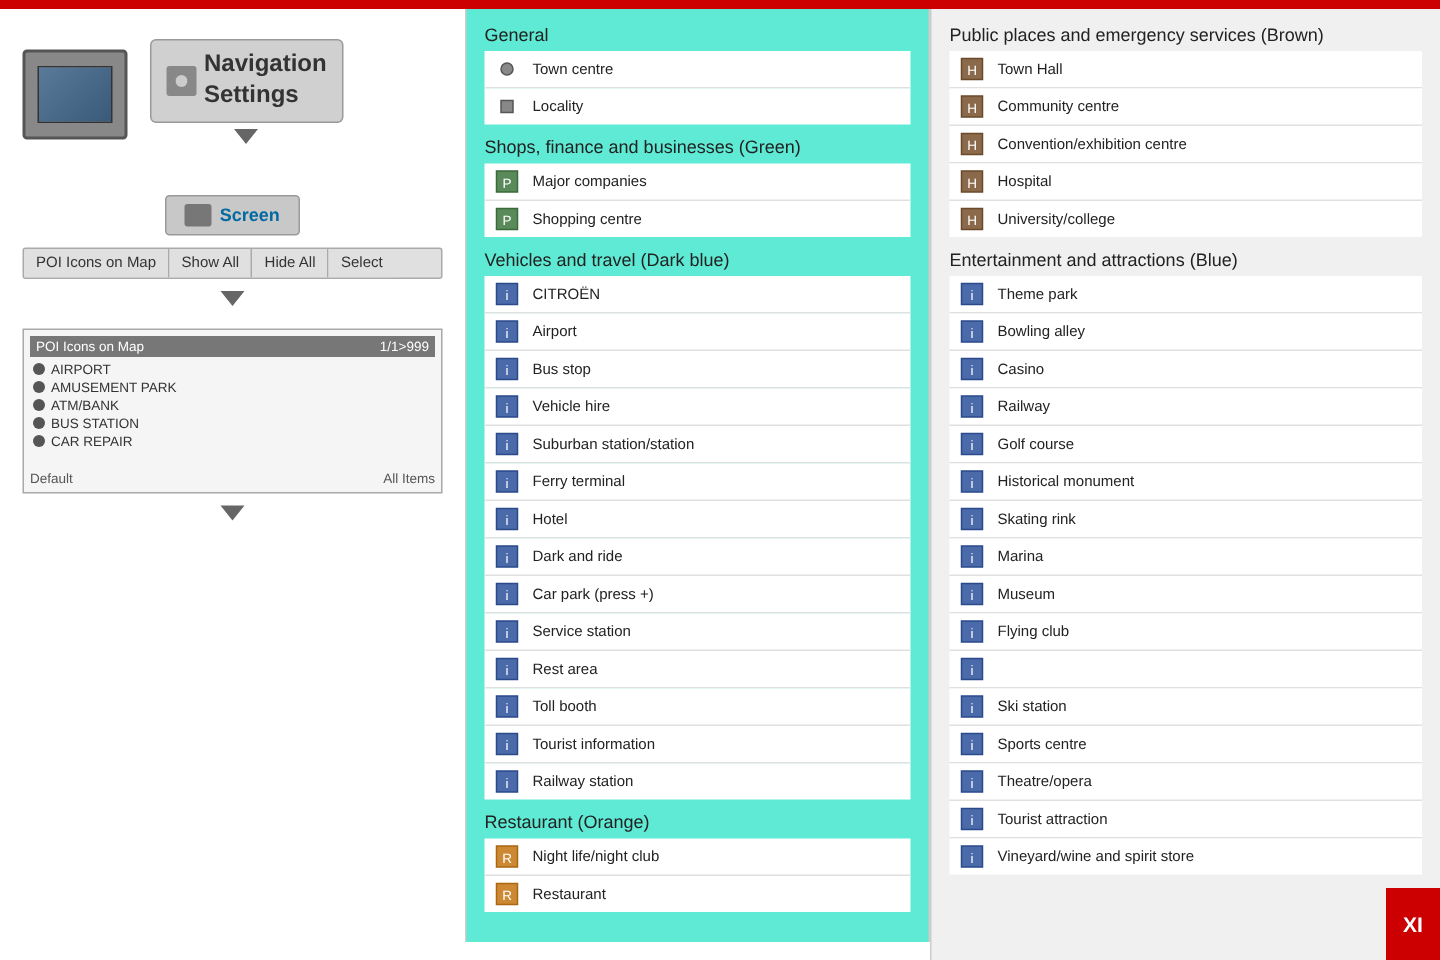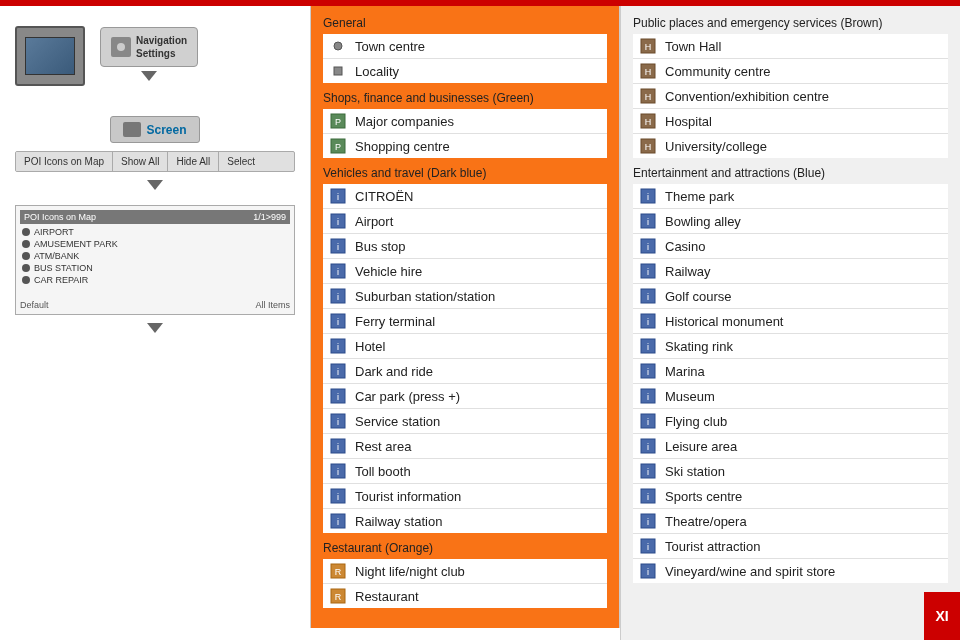--- a/index.html
+++ b/index.html
@@ -190,21 +190,21 @@
       color: #555;
     }
 
     
     .mid-column {
       position: absolute;
       top: 6px;
       left: 310px;
       width: 310px;
       bottom: 12px;
-      background: #f97316;
+      background: #5eead4;
       border-left: 1px solid #ccc;
       border-right: 1px solid #ccc;
       padding: 10px 12px;
       overflow-y: auto;
     }
 
     
     .right-column {
       position: absolute;
       top: 6px;
@@ -233,21 +233,21 @@
       background: #ffffff;
       border-bottom: 1px solid #e0e0e0;
       padding: 3px 6px;
       min-height: 22px;
       gap: 8px;
     }
 
     .poi-item:last-child { border-bottom: none; }
 
     .poi-label {
-      font-size: 13px;
+      font-size: 10px;
       color: #222;
       flex: 1;
     }
 
     .section-group {
       margin-bottom: 6px;
     }
 
     
     .xi-badge {
@@ -281,21 +281,21 @@
       </div>
     </div>
     <div style="display:flex; flex-direction:column; align-items:center;">
       <div class="nav-settings-btn">
         <div class="nav-settings-icon">
           <svg width="14" height="14" viewBox="0 0 14 14">
               <circle cx="7" cy="7" r="4" fill="#ccc"></circle>
               <path d="M7 1v2M7 11v2M1 7h2M11 7h2" stroke="#888" stroke-width="1.5"></path>
             </svg>
         </div>
-        <span style="font-size:10px; line-height:1.3;">Navigation<br>Settings</span>
+        <span style="font-size:16px; line-height:1.3;">Navigation<br>Settings</span>
       </div>
       <div class="arrow-down"></div>
     </div>
   </div>
 
   <div class="screen-block">
     <div style="display:flex; justify-content:center;">
       <div class="screen-label-btn">
         <div class="screen-icon-box"></div>
         <span>Screen</span>
@@ -677,21 +677,20 @@
         </div>
         <span class="poi-label">Flying club</span>
       </div>
       <div class="poi-item">
         <div style="width: 18px; height: 18px; display: flex; align-items: center; justify-content: center;">
           <svg width="16" height="16">
             <rect x="1" y="1" width="14" height="14" fill="#4a6aaa" stroke="#2a4a8a" stroke-width="1"></rect>
             <text x="8" y="12" text-anchor="middle" fill="white" font-size="9">i</text>
           </svg>
         </div>
-        <span class="poi-label">Leisure area</span>
       </div>
       <div class="poi-item">
         <div style="width: 18px; height: 18px; display: flex; align-items: center; justify-content: center;">
           <svg width="16" height="16">
             <rect x="1" y="1" width="14" height="14" fill="#4a6aaa" stroke="#2a4a8a" stroke-width="1"></rect>
             <text x="8" y="12" text-anchor="middle" fill="white" font-size="9">i</text>
           </svg>
         </div>
         <span class="poi-label">Ski station</span>
       </div>

